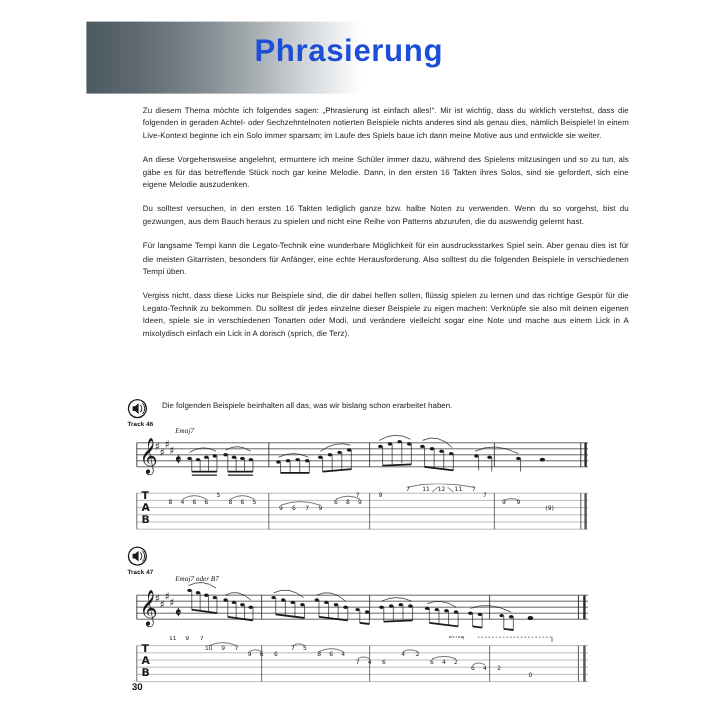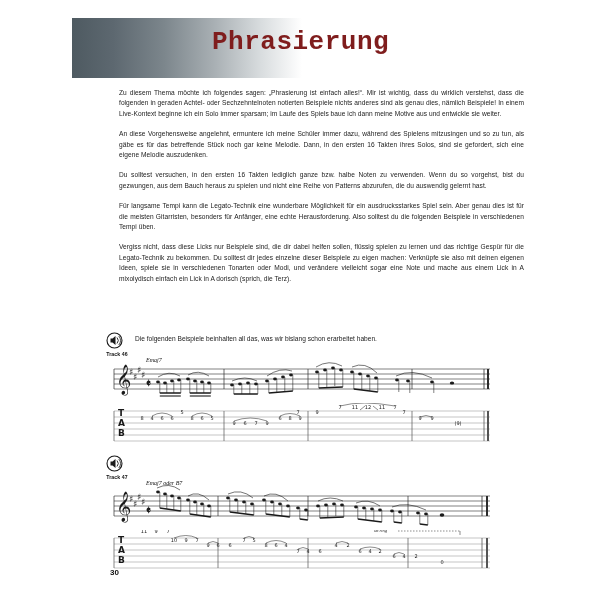--- a/index.html
+++ b/index.html
@@ -30,22 +30,22 @@
     background:linear-gradient(to right,
         #4e5a61 0%, #5d6870 18%, #7c868c 40%,
         #a9b0b4 62%, #d8dcde 82%, #ffffff 100%);
   }
   .header-title{
     position:absolute;
     left:140px; top:9px;
     font-size:26px;
     font-weight:bold;
     letter-spacing:0.5px;
-    color:#7f1d1d;
-    font-family:Liberation Mono, monospace;
+    color:#1d4ed8;
+    font-family:Liberation Sans, sans-serif;
     white-space:nowrap;
   }
 
   
   .content{
     position:absolute;
     left:119px; top:88px;
     width:405px;
   }
   .para{

